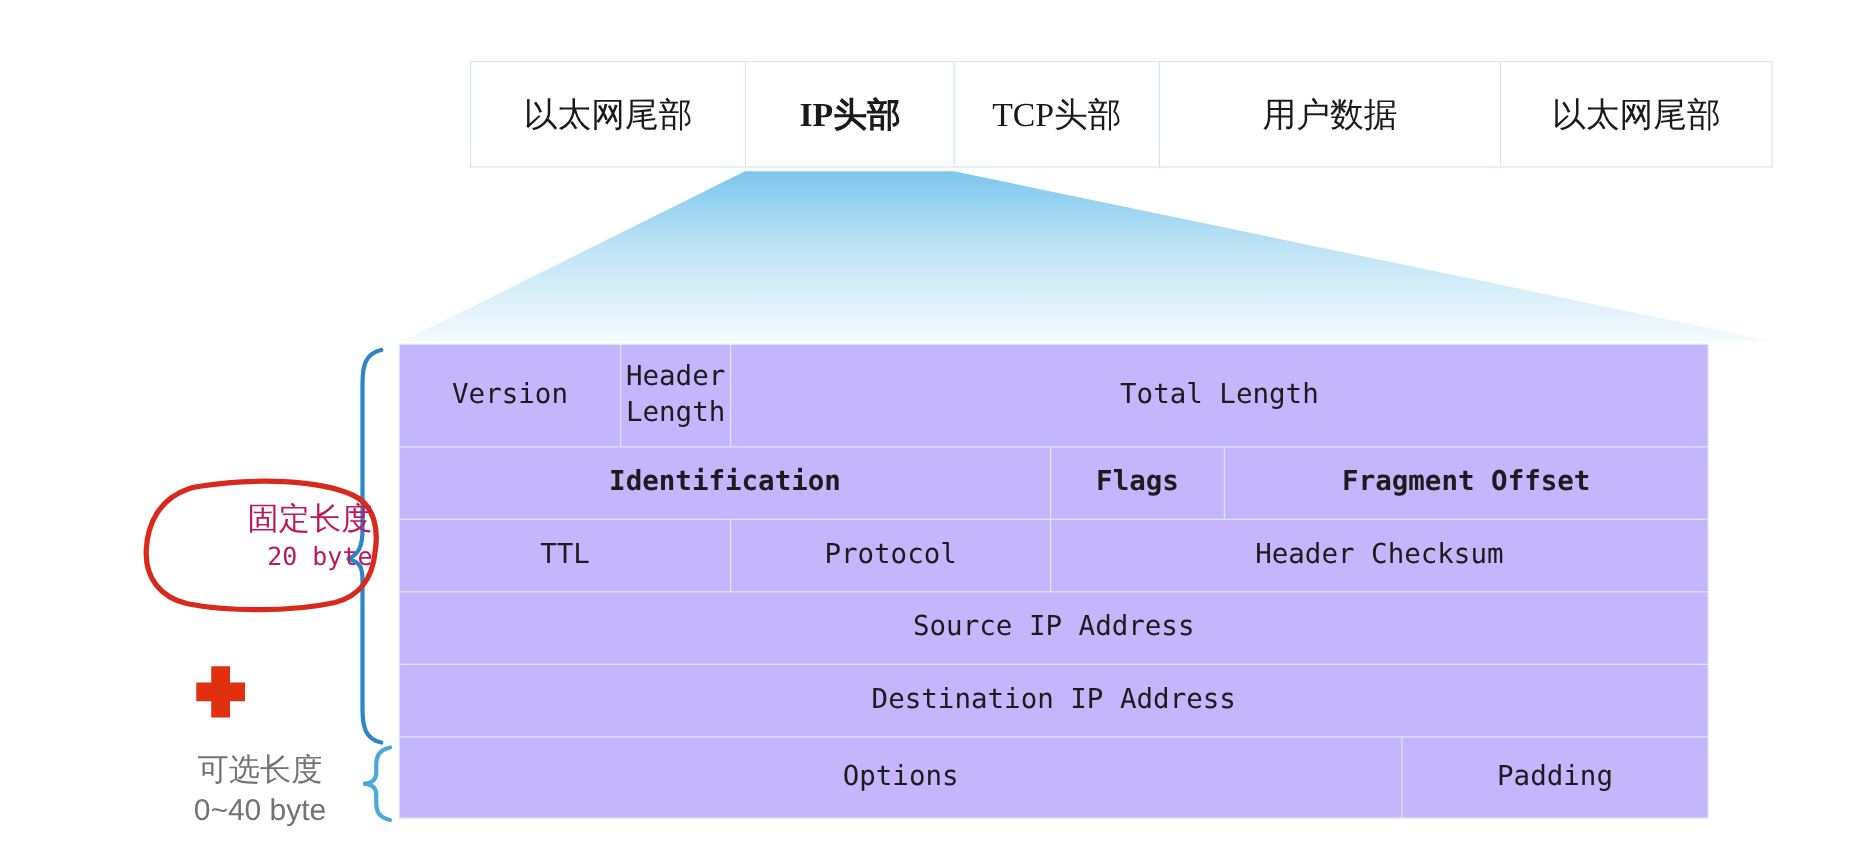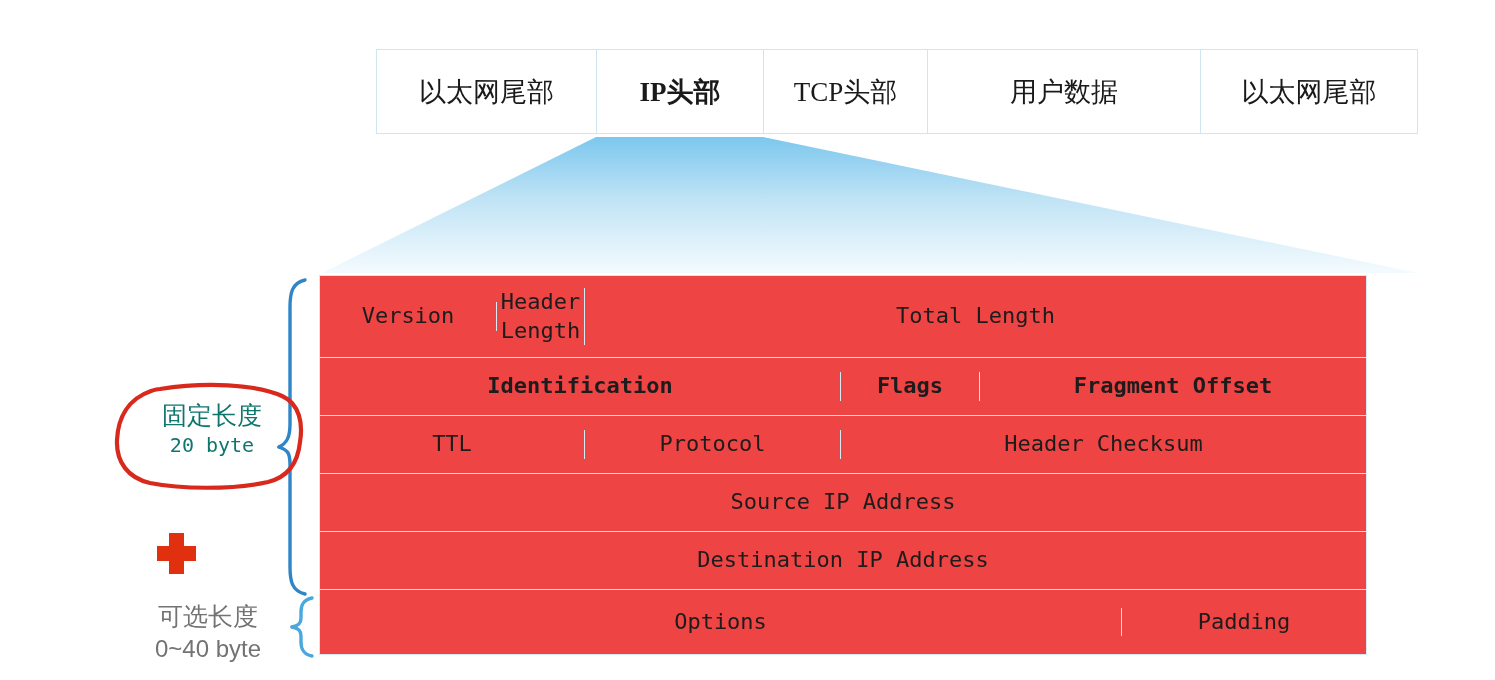--- a/index.html
+++ b/index.html
@@ -68,22 +68,21 @@
     box-sizing: border-box;
     border: 1px solid #d5e9f4;
     background: #ffffff;
     display: flex;
     flex-direction: column;
   }
   .ipt-row {
     display: flex;
     box-sizing: border-box;
     border-bottom: 1px solid #d5e9f4;
-    background: #ef4444;
-    align-items: center;
+    background: #c4b5fd;
   }
   .ipt-row:last-child { border-bottom: none; }
   .ipt-cell {
     box-sizing: border-box;
     border-right: 1px solid #d5e9f4;
     display: flex;
     align-items: center;
     justify-content: center;
     text-align: center;
     font-family: "DejaVu Sans Mono", "Liberation Mono", monospace;
@@ -109,23 +108,23 @@
     top: 0;
     width: 1495px;
     height: 680px;
     pointer-events: none;
   }
   .anno-fixed {
     position: absolute;
     left: 126px;
     top: 399px;
     width: 172px;
-    text-align: center;
+    text-align: right;
     font-size: 25px;
-    color: #0f766e;
+    color: #be185d;
     line-height: 1.32;
   }
   .anno-fixed .l1 {
     font-family: "Liberation Sans", sans-serif;
   }
   .anno-fixed .l2 {
     font-family: "DejaVu Sans Mono", "Liberation Mono", monospace;
     font-size: 20px;
   }
   .anno-opt {

